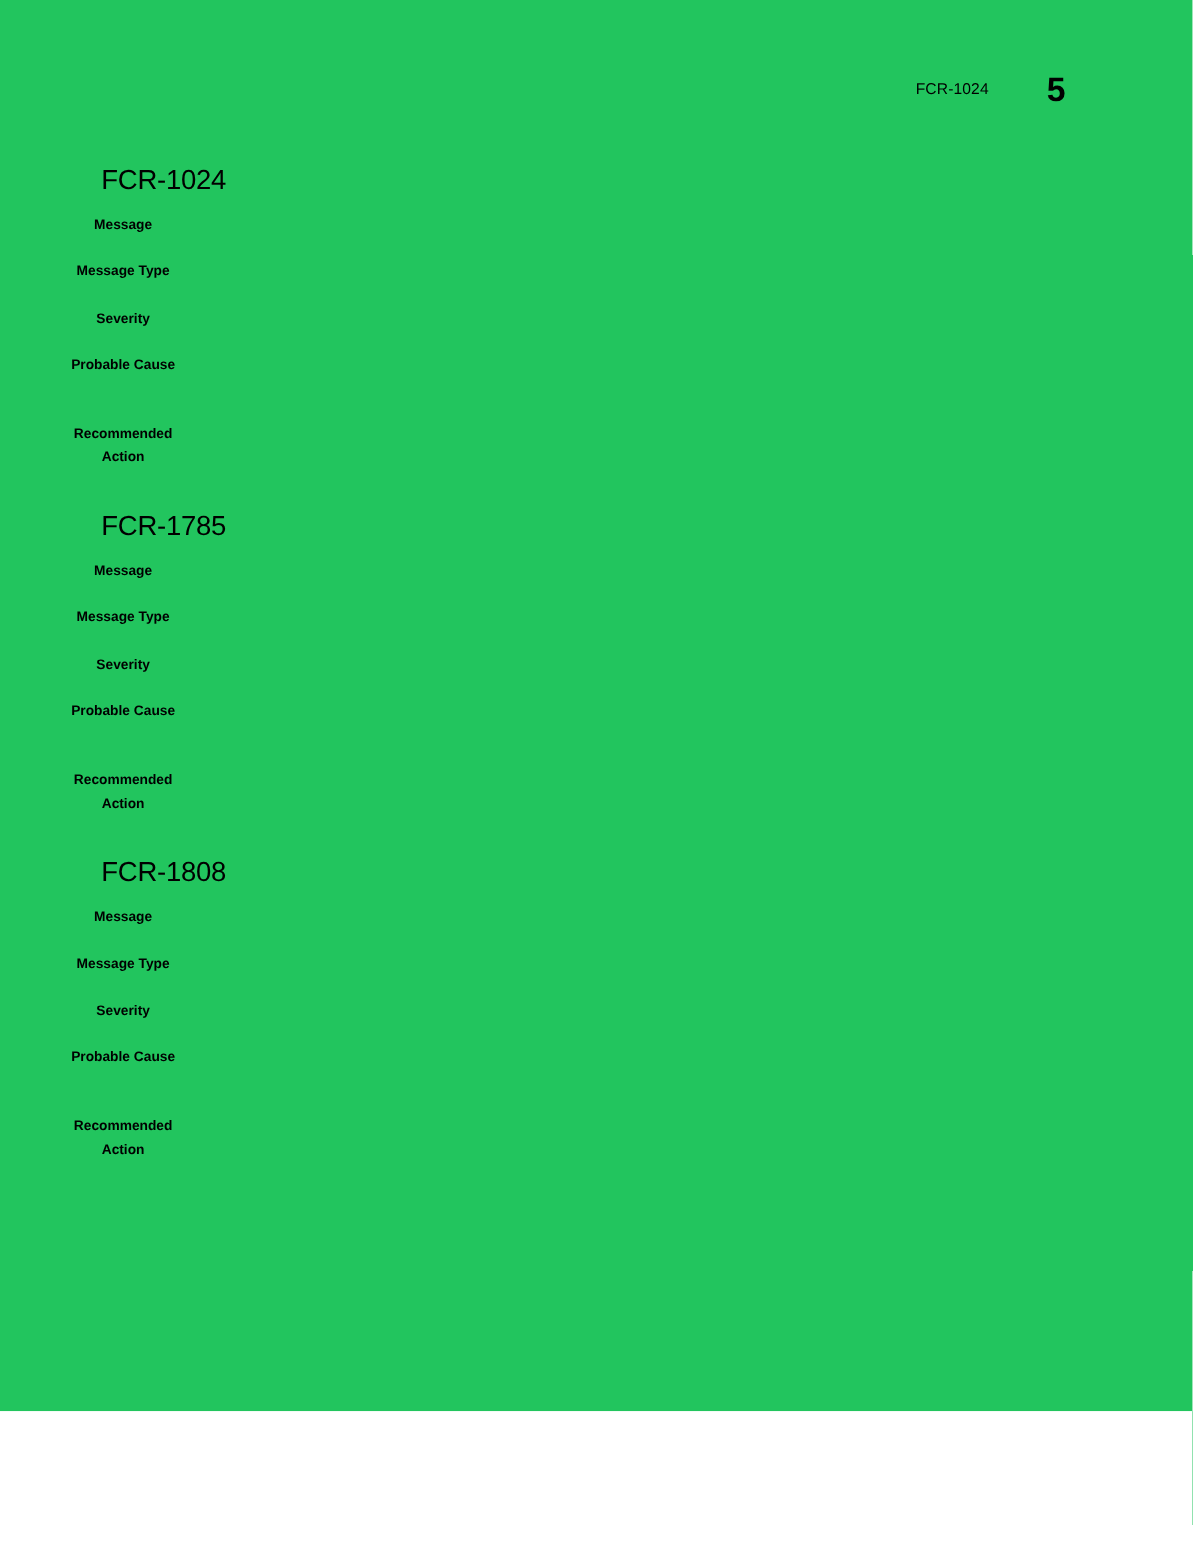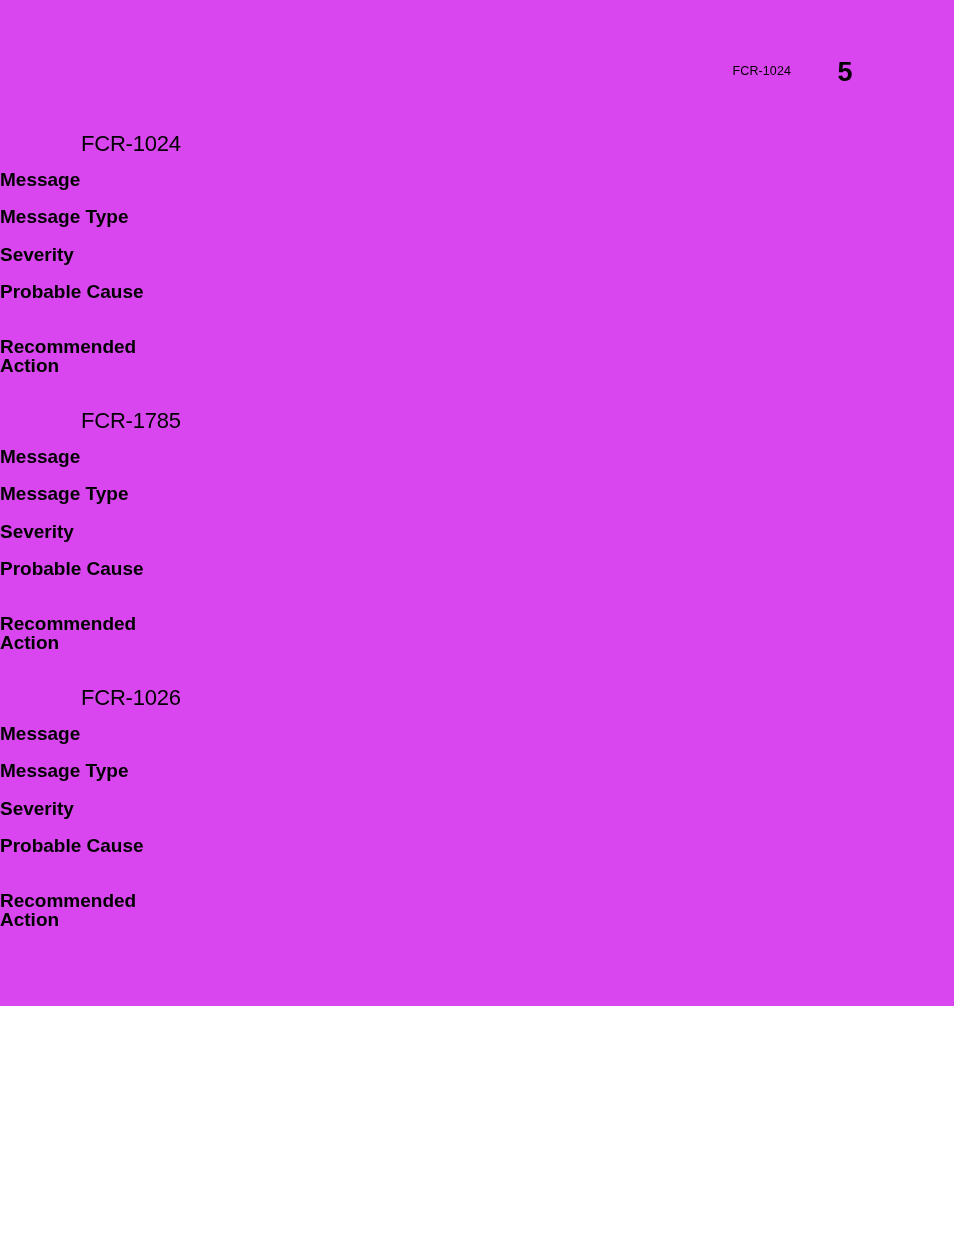--- a/index.html
+++ b/index.html
@@ -10,22 +10,22 @@
   }
   body {
     font-family: "Liberation Sans", sans-serif;
     color: #000000;
     -webkit-font-smoothing: antialiased;
   }
 
   .page {
     position: relative;
     width: 954px;
-    height: 1006px;
-    background: #d946ef;
+    height: 1129px;
+    background: #22c55e;
     overflow: hidden;
   }
 
   
   .page-header {
     position: absolute;
     top: 56px;
     left: 0;
     width: 954px;
     height: 40px;
@@ -91,22 +91,22 @@
     position: absolute;
     left: 0;
     width: 954px;
   }
 
   .field-label {
     position: absolute;
     left: 0;
     top: 0;
     width: 197px;
-    text-align: left;
-    font-size: 19px;
+    text-align: center;
+    font-size: 11px;
     font-weight: 700;
     line-height: 18.5px;
     color: #000000;
   }
 
   .field-value {
     position: absolute;
     left: 213px;
     top: 0;
     width: 700px;
@@ -183,21 +183,21 @@
           <div class="field-row" style="top: 167px;">
             <div class="field-label">
               <div>Recommended</div>
               <div>Action</div>
             </div>
             <div class="field-value"></div>
           </div>
         </div>
       </div>
       <div class="fcr-section" style="top: 685px;">
-        <div class="section-heading">FCR-1026</div>
+        <div class="section-heading">FCR-1808</div>
         <div class="field-list">
           <div class="field-row" style="top: 0px;">
             <div class="field-label">Message</div>
             <div class="field-value"></div>
           </div>
           <div class="field-row" style="top: 37px;">
             <div class="field-label">Message Type</div>
             <div class="field-value"></div>
           </div>
           <div class="field-row" style="top: 75px;">

